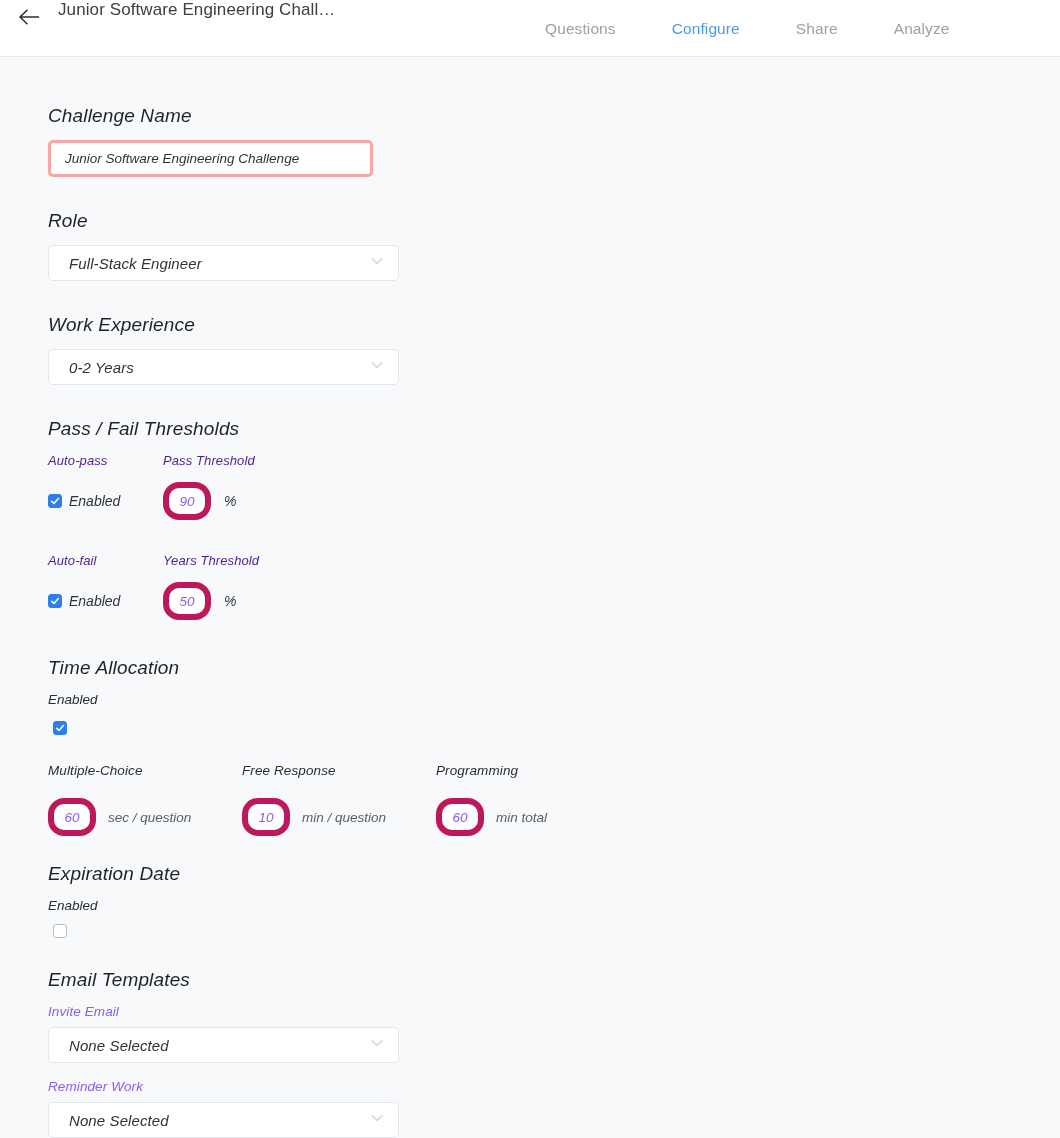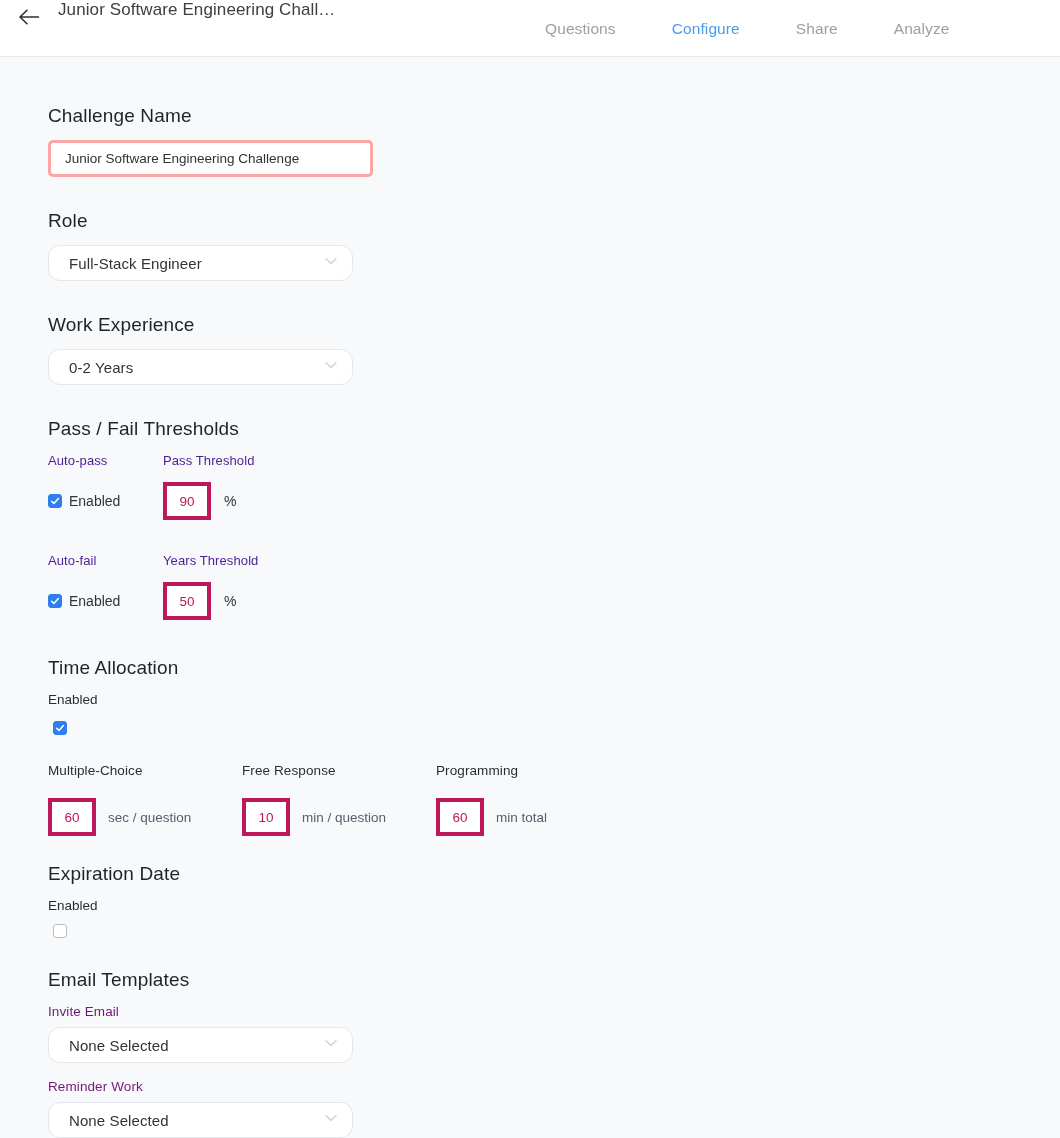--- a/index.html
+++ b/index.html
@@ -61,56 +61,57 @@
     color: #9aa0a6;
     text-decoration: none;
     cursor: pointer;
     letter-spacing: .1px;
   }
   .topnav a.active { color: #4a9bf0; }
 
   
   .content {
     padding: 48px 0 0 48px;
+    font-style: italic;
   }
   .section-title {
     font-size: 19px;
     font-weight: 400;
     color: #1f2328;
     letter-spacing: .15px;
     margin: 0 0 13px 0;
   }
   .field-label {
     font-size: 13.5px;
-    color: #701a75;
+    color: #8b5cf6;
     margin-bottom: 8px;
     letter-spacing: .1px;
   }
 
   .text-input {
     width: 325px;
     height: 37px;
     background: #ffffff;
     border: 3px solid #fca5a5;
     border-radius: 5px;
     font-size: 13.5px;
     color: #2f3338;
     padding: 0 14px;
     font-family: "Liberation Sans", sans-serif;
     outline: none;
     display: flex;
     align-items: center;
   }
 
   .select-box {
-    width: 305px;
+    width: 351px;
     height: 36px;
     background: #ffffff;
     border: 1px solid #e3e6ea;
-    border-radius: 12px;
+    border-radius: 5px;
     display: flex;
     align-items: center;
     padding: 0 12px 0 20px;
     cursor: pointer;
     position: relative;
   }
   .select-value {
     font-size: 15px;
     color: #2f3338;
     letter-spacing: .1px;
@@ -141,24 +142,24 @@
     gap: 7px;
   }
   .enabled-text {
     font-size: 14px;
     color: #2f3338;
   }
   .num-input {
     width: 48px;
     height: 38px;
     background: #ffffff;
-    border: 4px solid #be185d;
-    border-radius: 0;
-    font-size: 13.5px;
-    color: #be185d;
+    border: 6px solid #be185d;
+    border-radius: 16px;
+    font-size: 13.5px;
+    color: #8b5cf6;
     text-align: center;
     font-family: "Liberation Sans", sans-serif;
     outline: none;
     display: flex;
     align-items: center;
     justify-content: center;
   }
   .unit {
     font-size: 14px;
     color: #2f3338;

